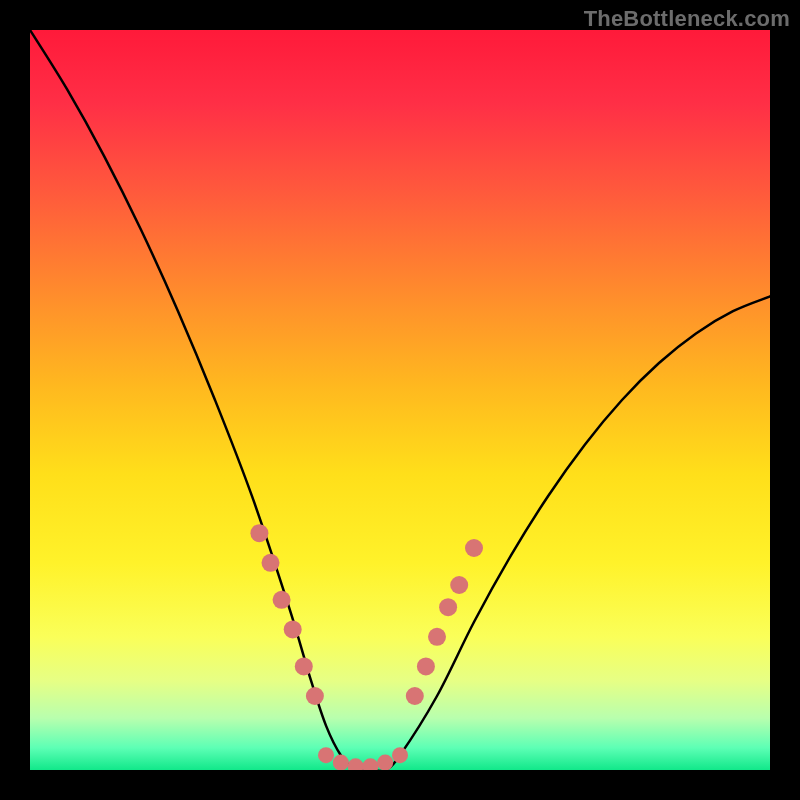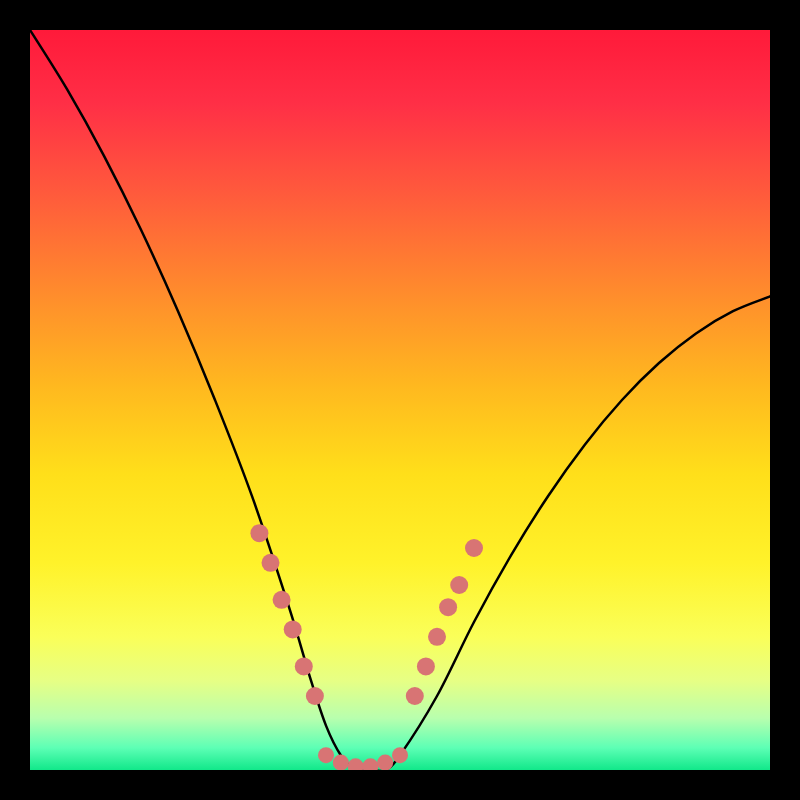--- a/index.html
+++ b/index.html
@@ -88,13 +88,14 @@
           <circle cx="296.00" cy="725.20" r="8" fill="#d87474"></circle>
           <circle cx="310.80" cy="732.60" r="8" fill="#d87474"></circle>
           <circle cx="325.60" cy="736.30" r="8" fill="#d87474"></circle>
           <circle cx="340.40" cy="736.30" r="8" fill="#d87474"></circle>
           <circle cx="355.20" cy="732.60" r="8" fill="#d87474"></circle>
           <circle cx="370.00" cy="725.20" r="8" fill="#d87474"></circle>
         </g>
     </svg>
   </div>
 
+  <div class="watermark">TheBottleneck.com</div>
 </div>
 
 </body></html>

